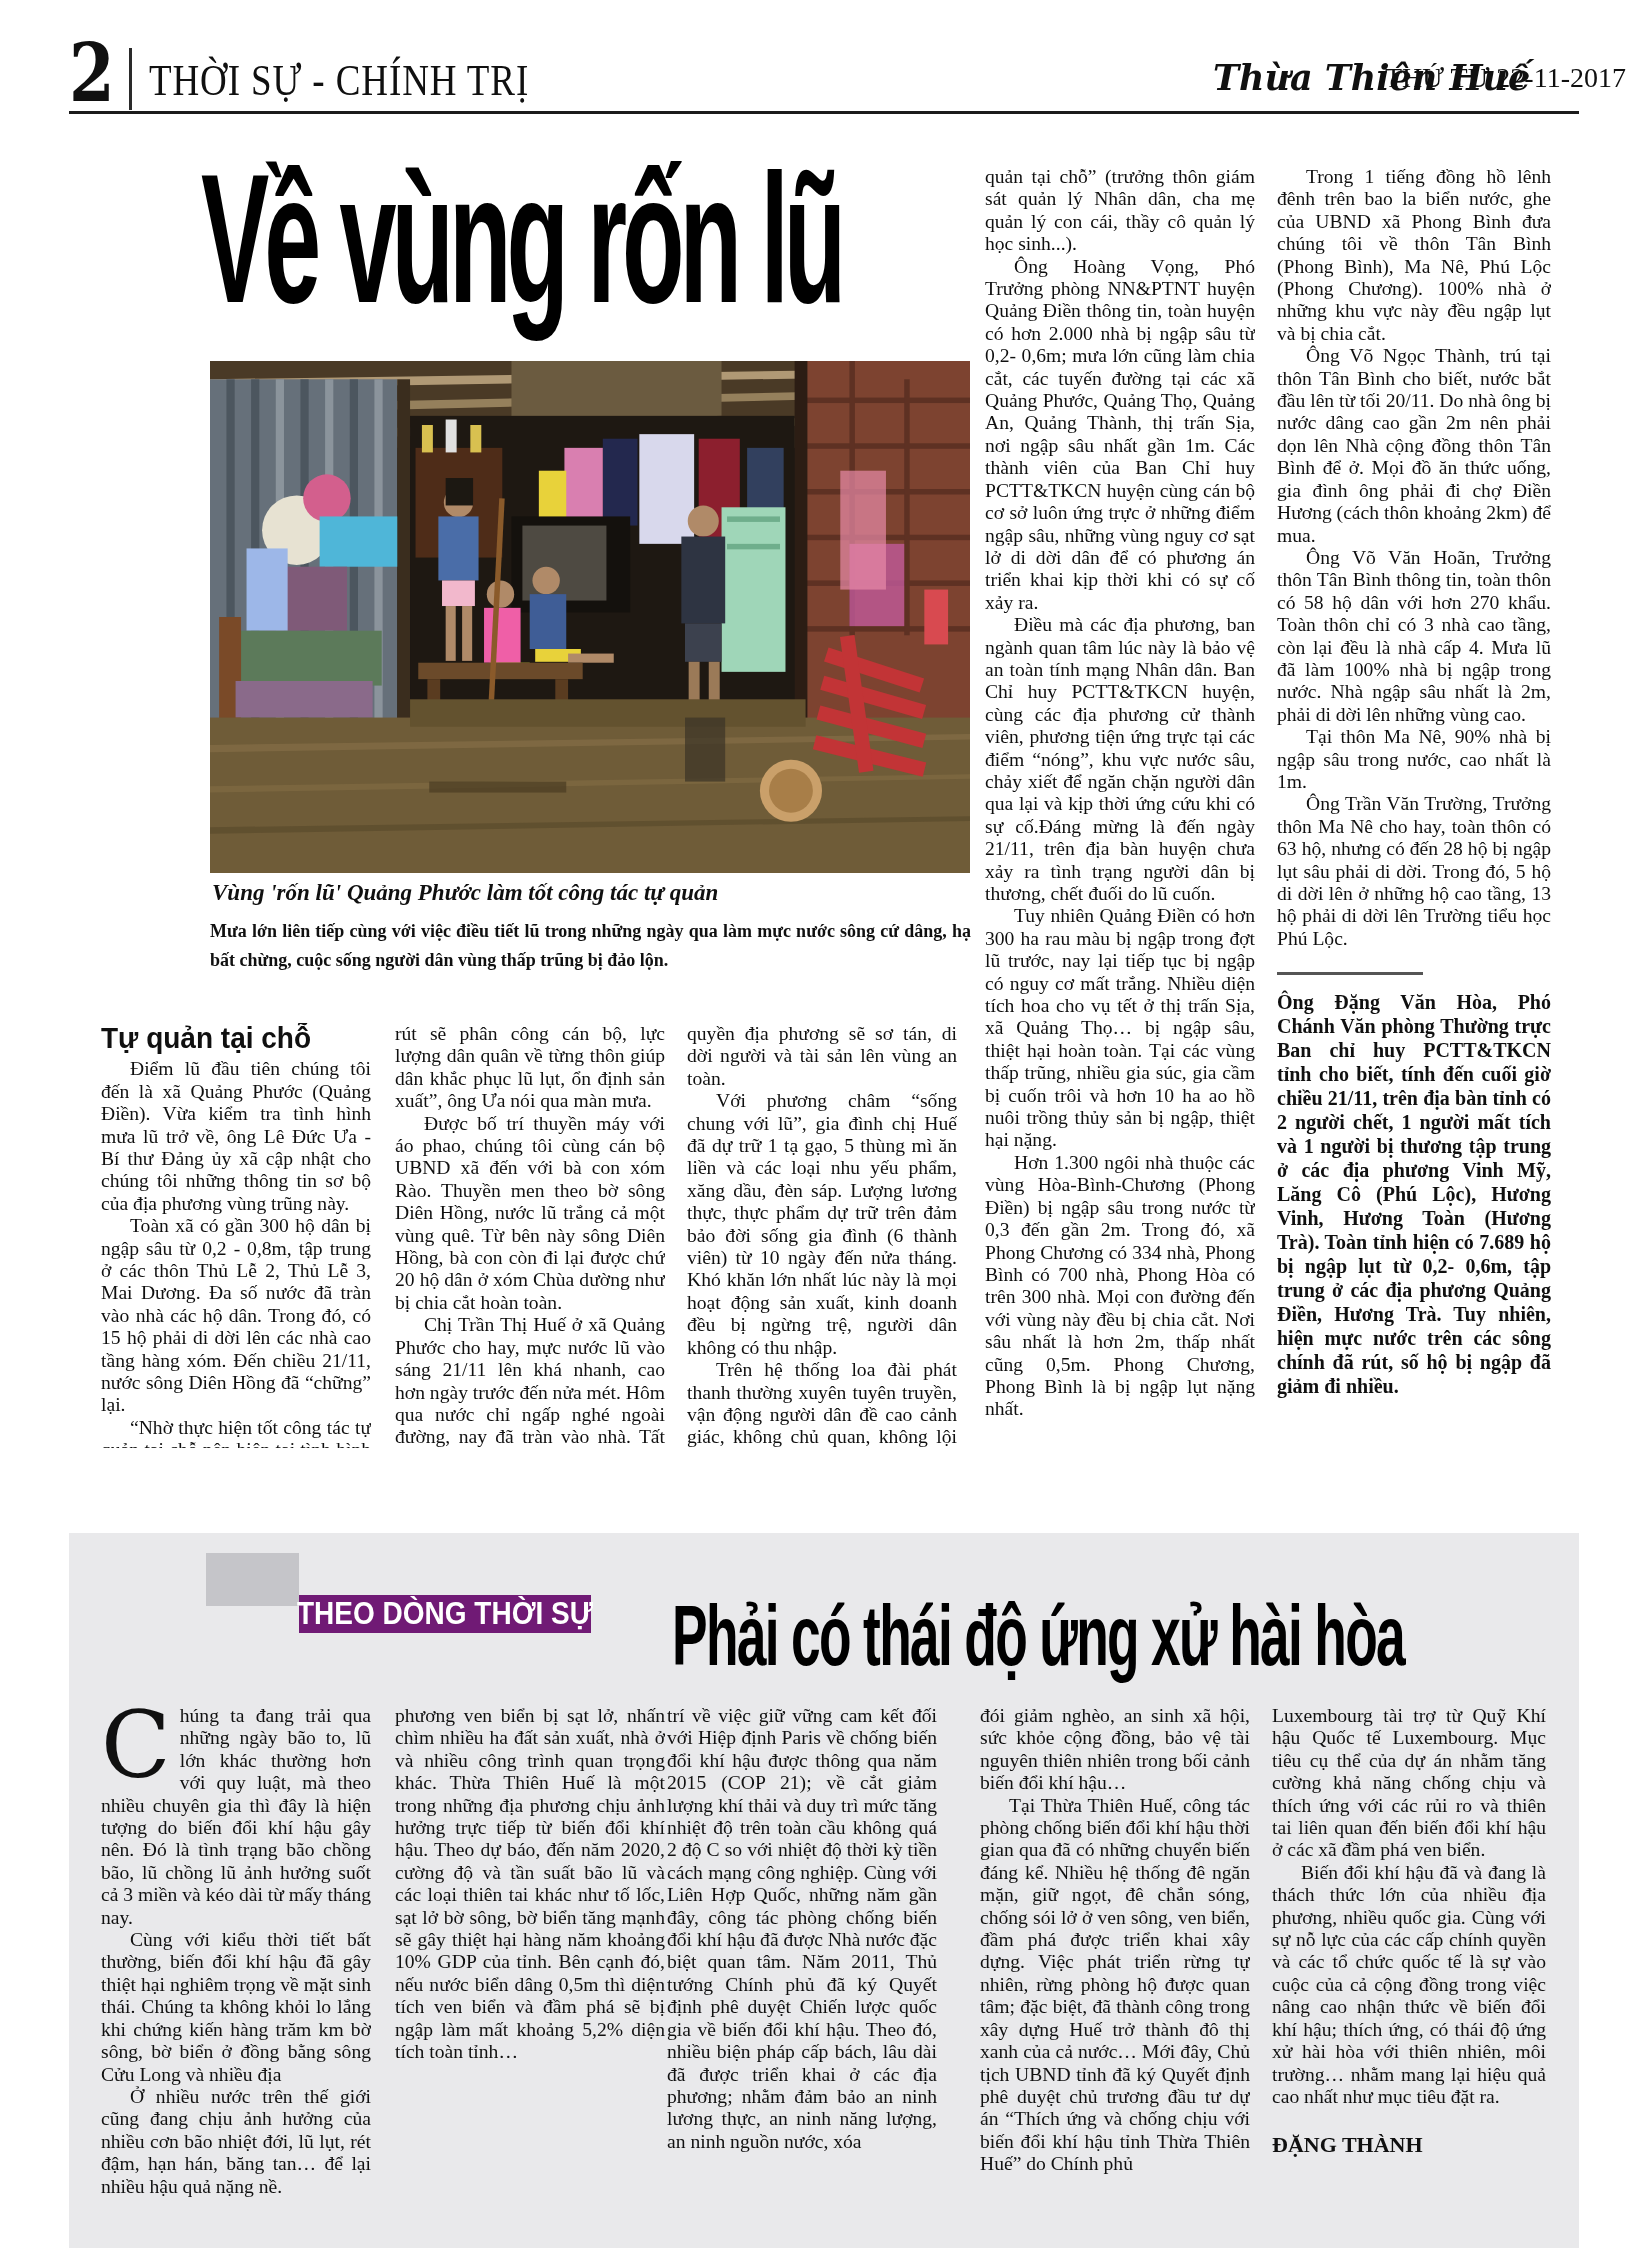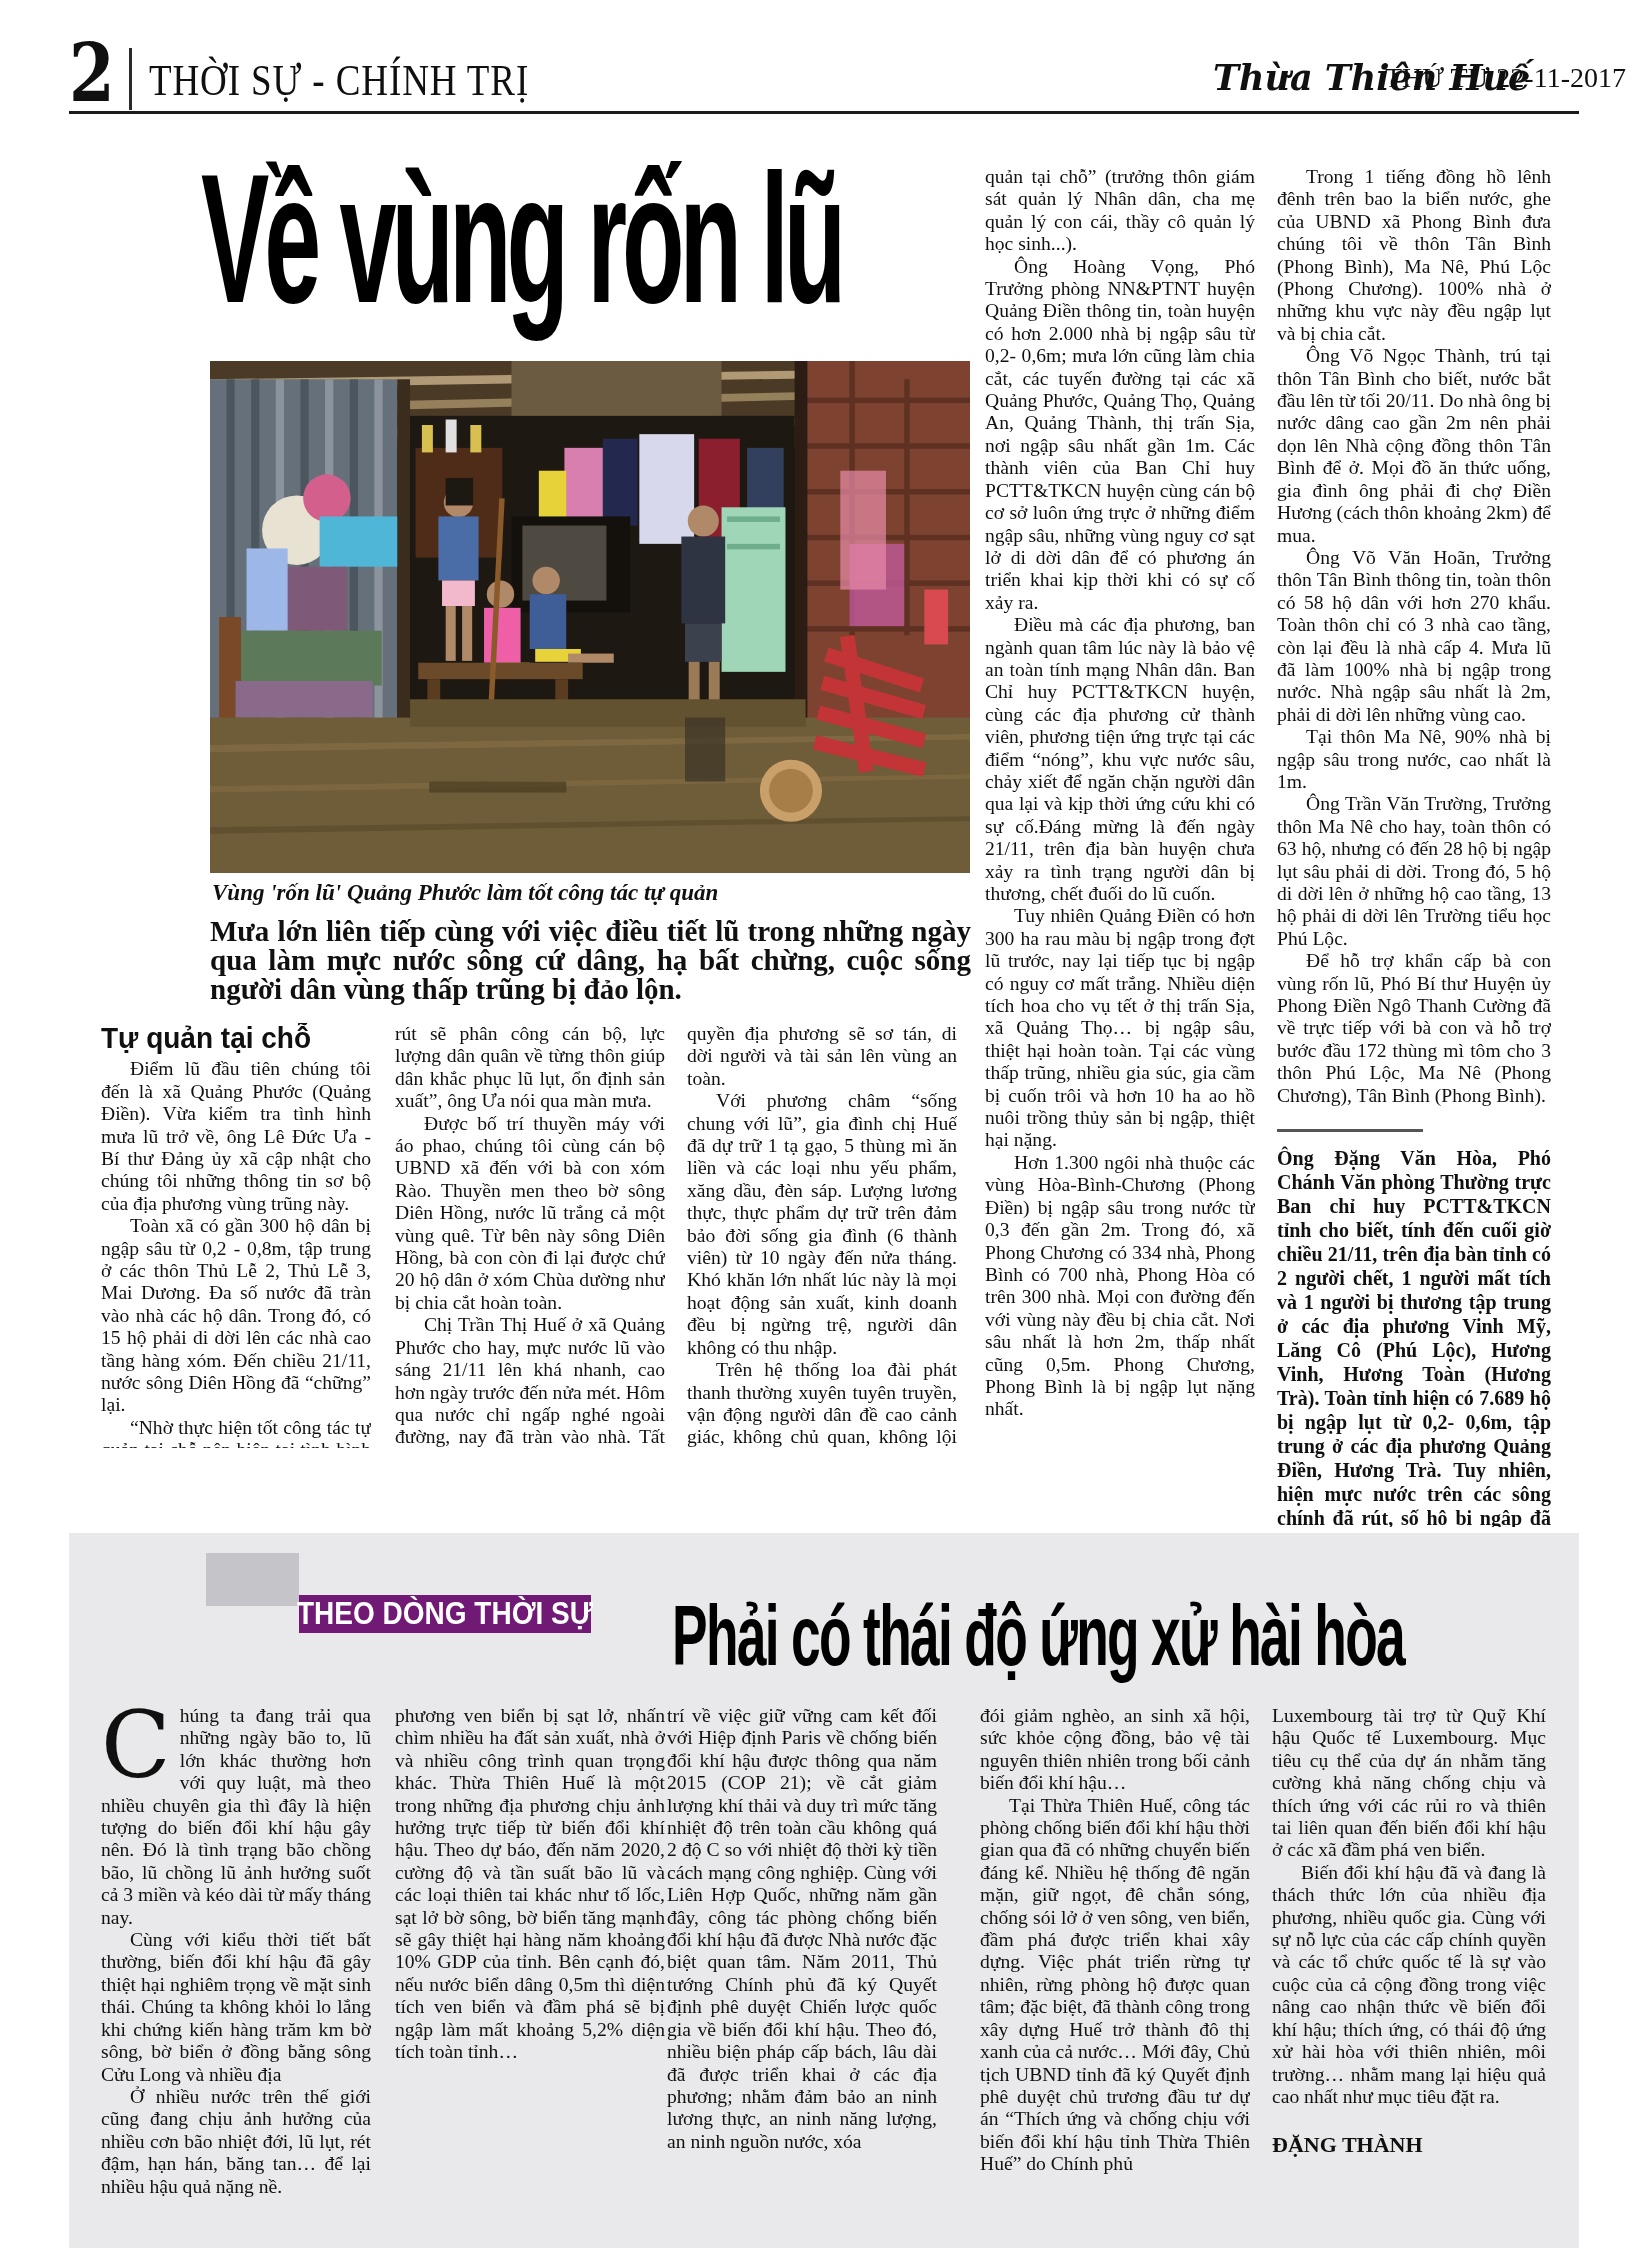--- a/index.html
+++ b/index.html
@@ -18,21 +18,21 @@
   .issue-date{left:1385px;top:62px;font-size:28px;white-space:nowrap;}
   .head-rule{left:69px;top:111px;width:1510px;height:2.7px;background:#1b1b1b;}
 
   
   .main-headline{left:201px;top:137px;font-family:"Liberation Sans",sans-serif;
            font-weight:bold;font-size:183px;line-height:1.12;letter-spacing:-9.1px;
            transform:scaleX(.56);transform-origin:left top;white-space:nowrap;color:#000;}
   .photo{left:210px;top:361px;width:760px;height:512px;background:#2e2418;}
   .photo svg{display:block;}
   .caption{left:212px;top:880px;width:758px;font-size:23px;font-style:italic;font-weight:bold;}
-  .lead{left:210px;top:917px;width:761px;font-size:29px;font-weight:bold;
+  .lead{left:210px;top:917px;width:761px;font-size:18px;font-weight:bold;
         line-height:29px;text-align:justify;}
 
   .ncol{position:absolute;width:270px;overflow:hidden;text-align:justify;}
   .ncol p{margin:0;font-size:19.6px;line-height:22.4px;text-indent:29px;}
   .ncol p.cont{text-indent:0;}
   .c1{left:101px;top:1023px;height:425px;}
   .c2{left:395px;top:1023px;height:425px;}
   .c3{left:687px;top:1023px;height:425px;}
   .c4{left:985px;top:166px;height:1352px;}
   .c5{left:1277px;top:166px;width:274px;height:1361px;}
@@ -223,21 +223,20 @@
     <p>Tuy nhiên Quảng Điền có hơn 300 ha rau màu bị ngập trong đợt lũ trước, nay lại tiếp tục bị ngập có nguy cơ mất trắng. Nhiều diện tích hoa cho vụ tết ở thị trấn Sịa, xã Quảng Thọ… bị ngập sâu, thiệt hại hoàn toàn. Tại các vùng thấp trũng, nhiều gia súc, gia cầm bị cuốn trôi và hơn 10 ha ao hồ nuôi trồng thủy sản bị ngập, thiệt hại nặng.</p>
     <p>Hơn 1.300 ngôi nhà thuộc các vùng Hòa-Bình-Chương (Phong Điền) bị ngập sâu trong nước từ 0,3 đến gần 2m. Trong đó, xã Phong Chương có 334 nhà, Phong Bình có 700 nhà, Phong Hòa có trên 300 nhà. Mọi con đường đến với vùng này đều bị chia cắt. Nơi sâu nhất là hơn 2m, thấp nhất cũng 0,5m. Phong Chương, Phong Bình là bị ngập lụt nặng nhất.</p>
   </div>
 
   <div class="ncol c5">
     <p>Trong 1 tiếng đồng hồ lênh đênh trên bao la biển nước, ghe của UBND xã Phong Bình đưa chúng tôi về thôn Tân Bình (Phong Bình), Ma Nê, Phú Lộc (Phong Chương). 100% nhà ở những khu vực này đều ngập lụt và bị chia cắt.</p>
     <p>Ông Võ Ngọc Thành, trú tại thôn Tân Bình cho biết, nước bắt đầu lên từ tối 20/11. Do nhà ông bị nước dâng cao gần 2m nên phải dọn lên Nhà cộng đồng thôn Tân Bình để ở. Mọi đồ ăn thức uống, gia đình ông phải đi chợ Điền Hương (cách thôn khoảng 2km) để mua.</p>
     <p>Ông Võ Văn Hoãn, Trưởng thôn Tân Bình thông tin, toàn thôn có 58 hộ dân với hơn 270 khẩu. Toàn thôn chỉ có 3 nhà cao tầng, còn lại đều là nhà cấp 4. Mưa lũ đã làm 100% nhà bị ngập trong nước. Nhà ngập sâu nhất là 2m, phải di dời lên những vùng cao.</p>
     <p>Tại thôn Ma Nê, 90% nhà bị ngập sâu trong nước, cao nhất là 1m.</p>
     <p>Ông Trần Văn Trường, Trưởng thôn Ma Nê cho hay, toàn thôn có 63 hộ, nhưng có đến 28 hộ bị ngập lụt sâu phải di dời. Trong đó, 5 hộ di dời lên ở những hộ cao tầng, 13 hộ phải di dời lên Trường tiểu học Phú Lộc.</p>
-    <p>Để hỗ trợ khẩn cấp bà con vùng rốn lũ, Phó Bí thư Huyện ủy Phong Điền Ngô Thanh Cường đã về trực tiếp với bà con và hỗ trợ bước đầu 172 thùng mì tôm cho 3 thôn Phú Lộc, Ma Nê (Phong Chương), Tân Bình (Phong Bình).</p>
     <div class="shortrule"></div>
     <div class="boxtext">
       <p class="cont">Ông Đặng Văn Hòa, Phó Chánh Văn phòng Thường trực Ban chỉ huy PCTT&amp;TKCN tỉnh cho biết, tính đến cuối giờ chiều 21/11, trên địa bàn tỉnh có 2 người chết, 1 người mất tích và 1 người bị thương tập trung ở các địa phương Vinh Mỹ, Lăng Cô (Phú Lộc), Hương Vinh, Hương Toàn (Hương Trà). Toàn tỉnh hiện có 7.689 hộ bị ngập lụt từ 0,2- 0,6m, tập trung ở các địa phương Quảng Điền, Hương Trà. Tuy nhiên, hiện mực nước trên các sông chính đã rút, số hộ bị ngập đã giảm đi nhiều.</p>
     </div>
 
   </div>
 
   <div class="abs panel"></div>
   <div class="abs kicker-light"></div>
   <div class="abs kicker-box">

